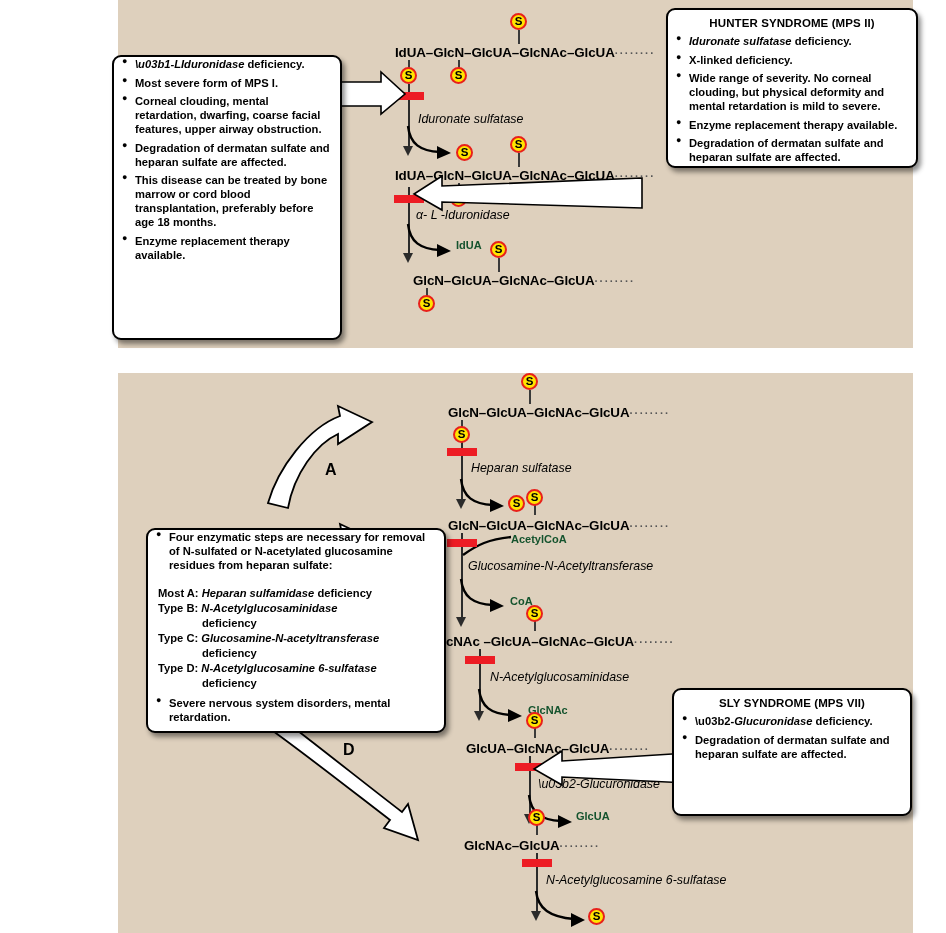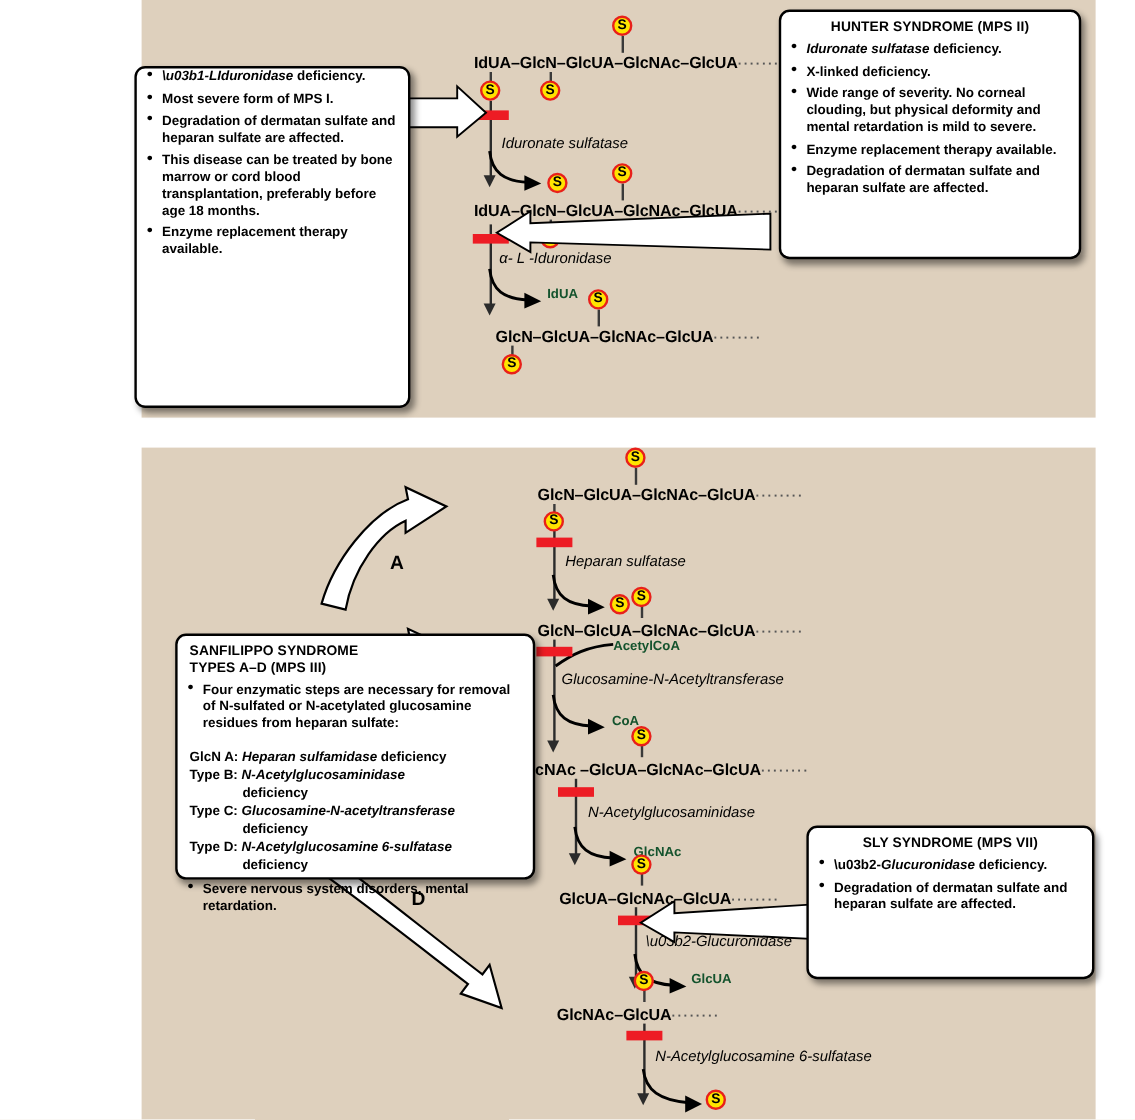--- a/index.html
+++ b/index.html
@@ -127,27 +127,28 @@
   </svg>
   <svg style="position:absolute;left:288px;top:178px;z-index:25;" width="240" height="36">
     <polygon points="236,0 36,8 36,-2 8,16 36,32 36,24 236,30" fill="#fff" stroke="#000" stroke-width="1.6"></polygon>
   </svg>
 </div>
 
 <div class="infobox" id="box-hurler" style="left:112px;top:55px;width:230px;height:285px;">
   <ul class="ib-list">
     <li><span class="it">\u03b1-LIduronidase</span> deficiency.</li>
     <li>Most severe form of MPS I.</li>
+    <li>Corneal clouding, mental retardation, dwarfing, coarse facial features, upper airway obstruction.</li>
     <li>Degradation of dermatan sulfate and heparan sulfate are affected.</li>
     <li>This disease can be treated by bone marrow or cord blood transplantation, preferably before age 18 months.</li>
     <li>Enzyme replacement therapy available.</li>
   </ul>
 </div>
 
-<div class="infobox" id="box-hunter" style="left:649px;top:8px;width:252px;height:208px;">
+<div class="infobox" id="box-hunter" style="left:666px;top:8px;width:252px;height:160px;">
   <div class="ib-title">HUNTER SYNDROME (MPS II)</div>
   <ul class="ib-list">
     <li><span class="it">Iduronate sulfatase</span> deficiency.</li>
     <li>X-linked deficiency.</li>
     <li>Wide range of severity. No corneal clouding, but physical deformity and mental retardation is mild to severe.</li>
     <li>Enzyme replacement therapy available.</li>
     <li>Degradation of dermatan sulfate and heparan sulfate are affected.</li>
   </ul>
 </div>
 
@@ -273,29 +274,25 @@
   <div class="chain" style="left:410px;top:558px;">
      <span>GlcNAc–GlcUA</span>
   </div>
 
   <svg style="position:absolute;left:412px;top:380px;z-index:25;" width="160" height="40">
     <polygon points="158,0 32,8 32,-2 4,16 32,32 32,24 158,30" fill="#fff" stroke="#000" stroke-width="1.6"></polygon>
   </svg>
 </div>
 
 <div class="infobox" id="box-sanfilippo" style="left:146px;top:528px;width:300px;height:205px;">
-  <div class="ib-title left">
-    <span>SANFILIPPO SYNDROME</span><br>
-    <span>TYPES A–D (MPS III)</span>
-  </div>
   <ul class="ib-list">
     <li>Four enzymatic steps are necessary for removal of N-sulfated or N-acetylated glucosamine residues from heparan sulfate:</li>
   </ul>
   <ul class="types">
-    <li><span>GlcN A:</span>
+    <li><span>Most A:</span>
         <span class="d">Heparan sulfamidase</span>
         <span>deficiency</span></li>
     <li><span>Type B:</span>
         <span class="d">N-Acetylglucosaminidase</span>
         <span class="ind">deficiency</span></li>
     <li><span>Type C:</span>
         <span class="d">Glucosamine-N-acetyltransferase</span>
         <span class="ind">deficiency</span></li>
     <li><span>Type D:</span>
         <span class="d">N-Acetylglucosamine 6-sulfatase</span>

